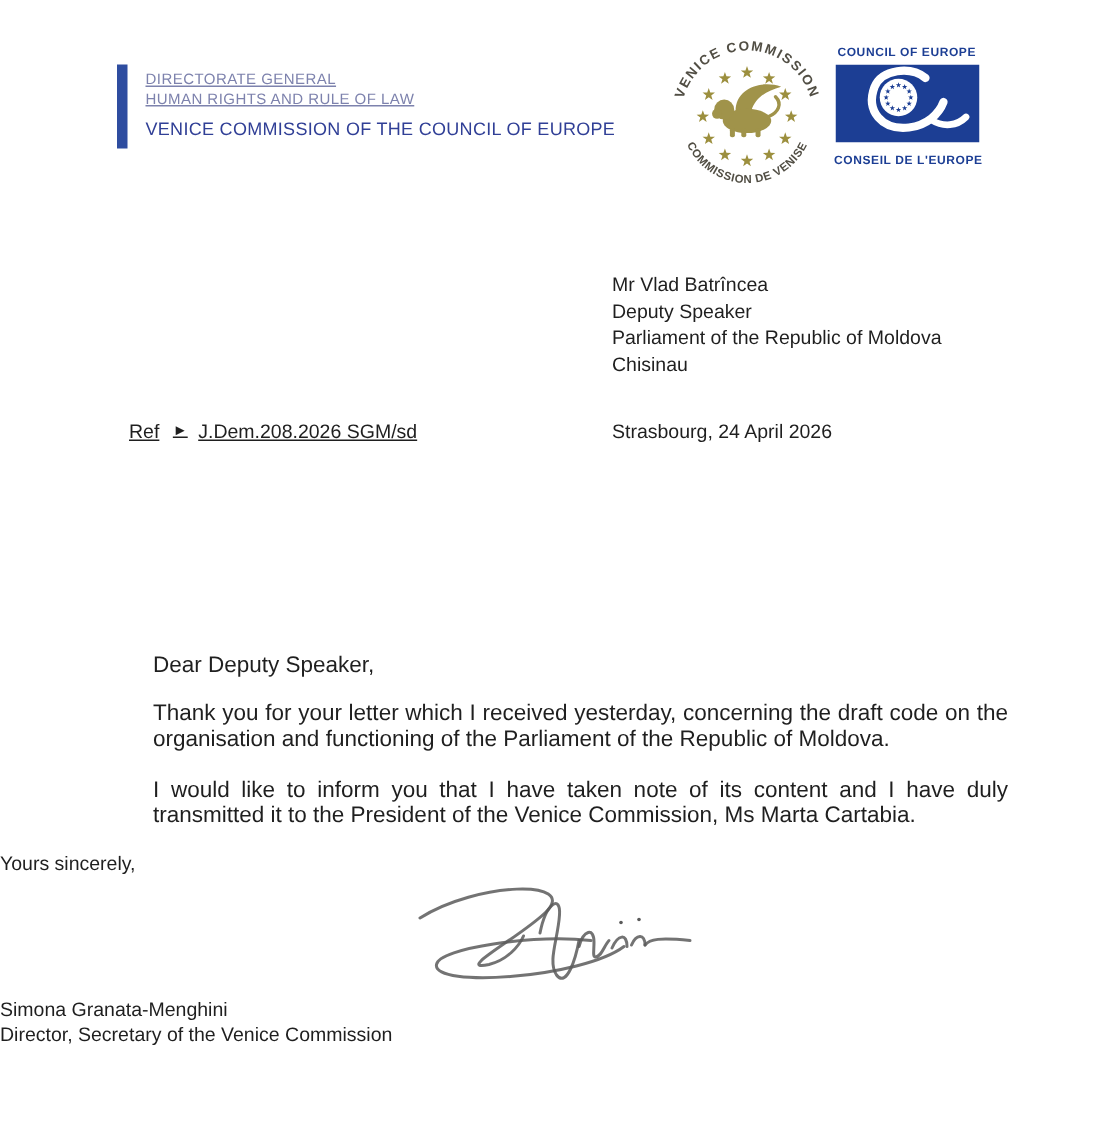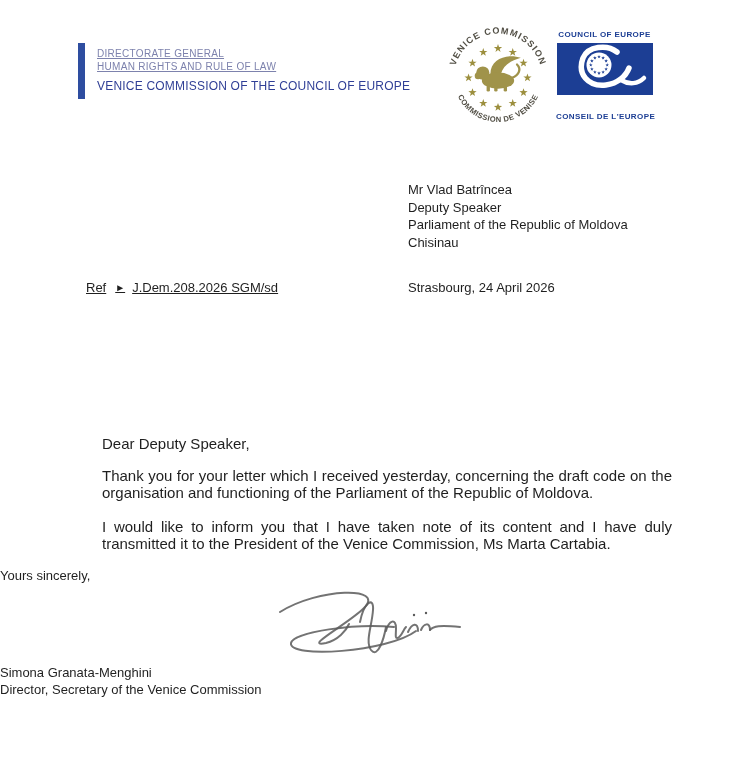--- a/index.html
+++ b/index.html
@@ -17,21 +17,21 @@
   .lh-line.strong{font-size:12px;line-height:13px;margin-top:7px;font-weight:normal;color:#303f96;letter-spacing:.2px;}
   
   .logo-venice{position:absolute;left:441px;top:15px;width:114px;height:118px;}
   .vc-arc{font-family:"Liberation Sans",sans-serif;font-weight:bold;fill:#514e44;}
   .vc-arc.top{font-size:9.5px;letter-spacing:1.2px;}
   .vc-arc.bot{font-size:8px;letter-spacing:.4px;}
   
   .logo-coe{position:absolute;left:556px;top:30px;width:97px;text-align:center;}
   .coe-caption{font-size:8px;font-weight:bold;color:#1c3e94;letter-spacing:.4px;white-space:nowrap;}
   .coe-caption.top{margin-bottom:4px;}
-  .coe-caption.bottom{margin-top:13px;}
+  .coe-caption.bottom{margin-top:2px;}
   
   .recipient{position:absolute;left:408px;top:181px;font-size:13px;line-height:17.5px;}
   .ref-row{position:absolute;left:86px;top:280px;font-size:13px;display:flex;align-items:center;text-decoration:underline;}
   .ref-arrow{font-size:10px;margin:0 7px 0 9px;line-height:13px;}
   .dateline{position:absolute;left:408px;top:280px;font-size:13px;}
   
   .letter-body{position:absolute;left:102px;right:64px;top:435px;font-size:15px;line-height:17.5px;}
   .letter-body .salutation{margin:0 0 14px 0;}
   .letter-body p.para{margin:0 0 16px 0;text-align:justify;}
   

